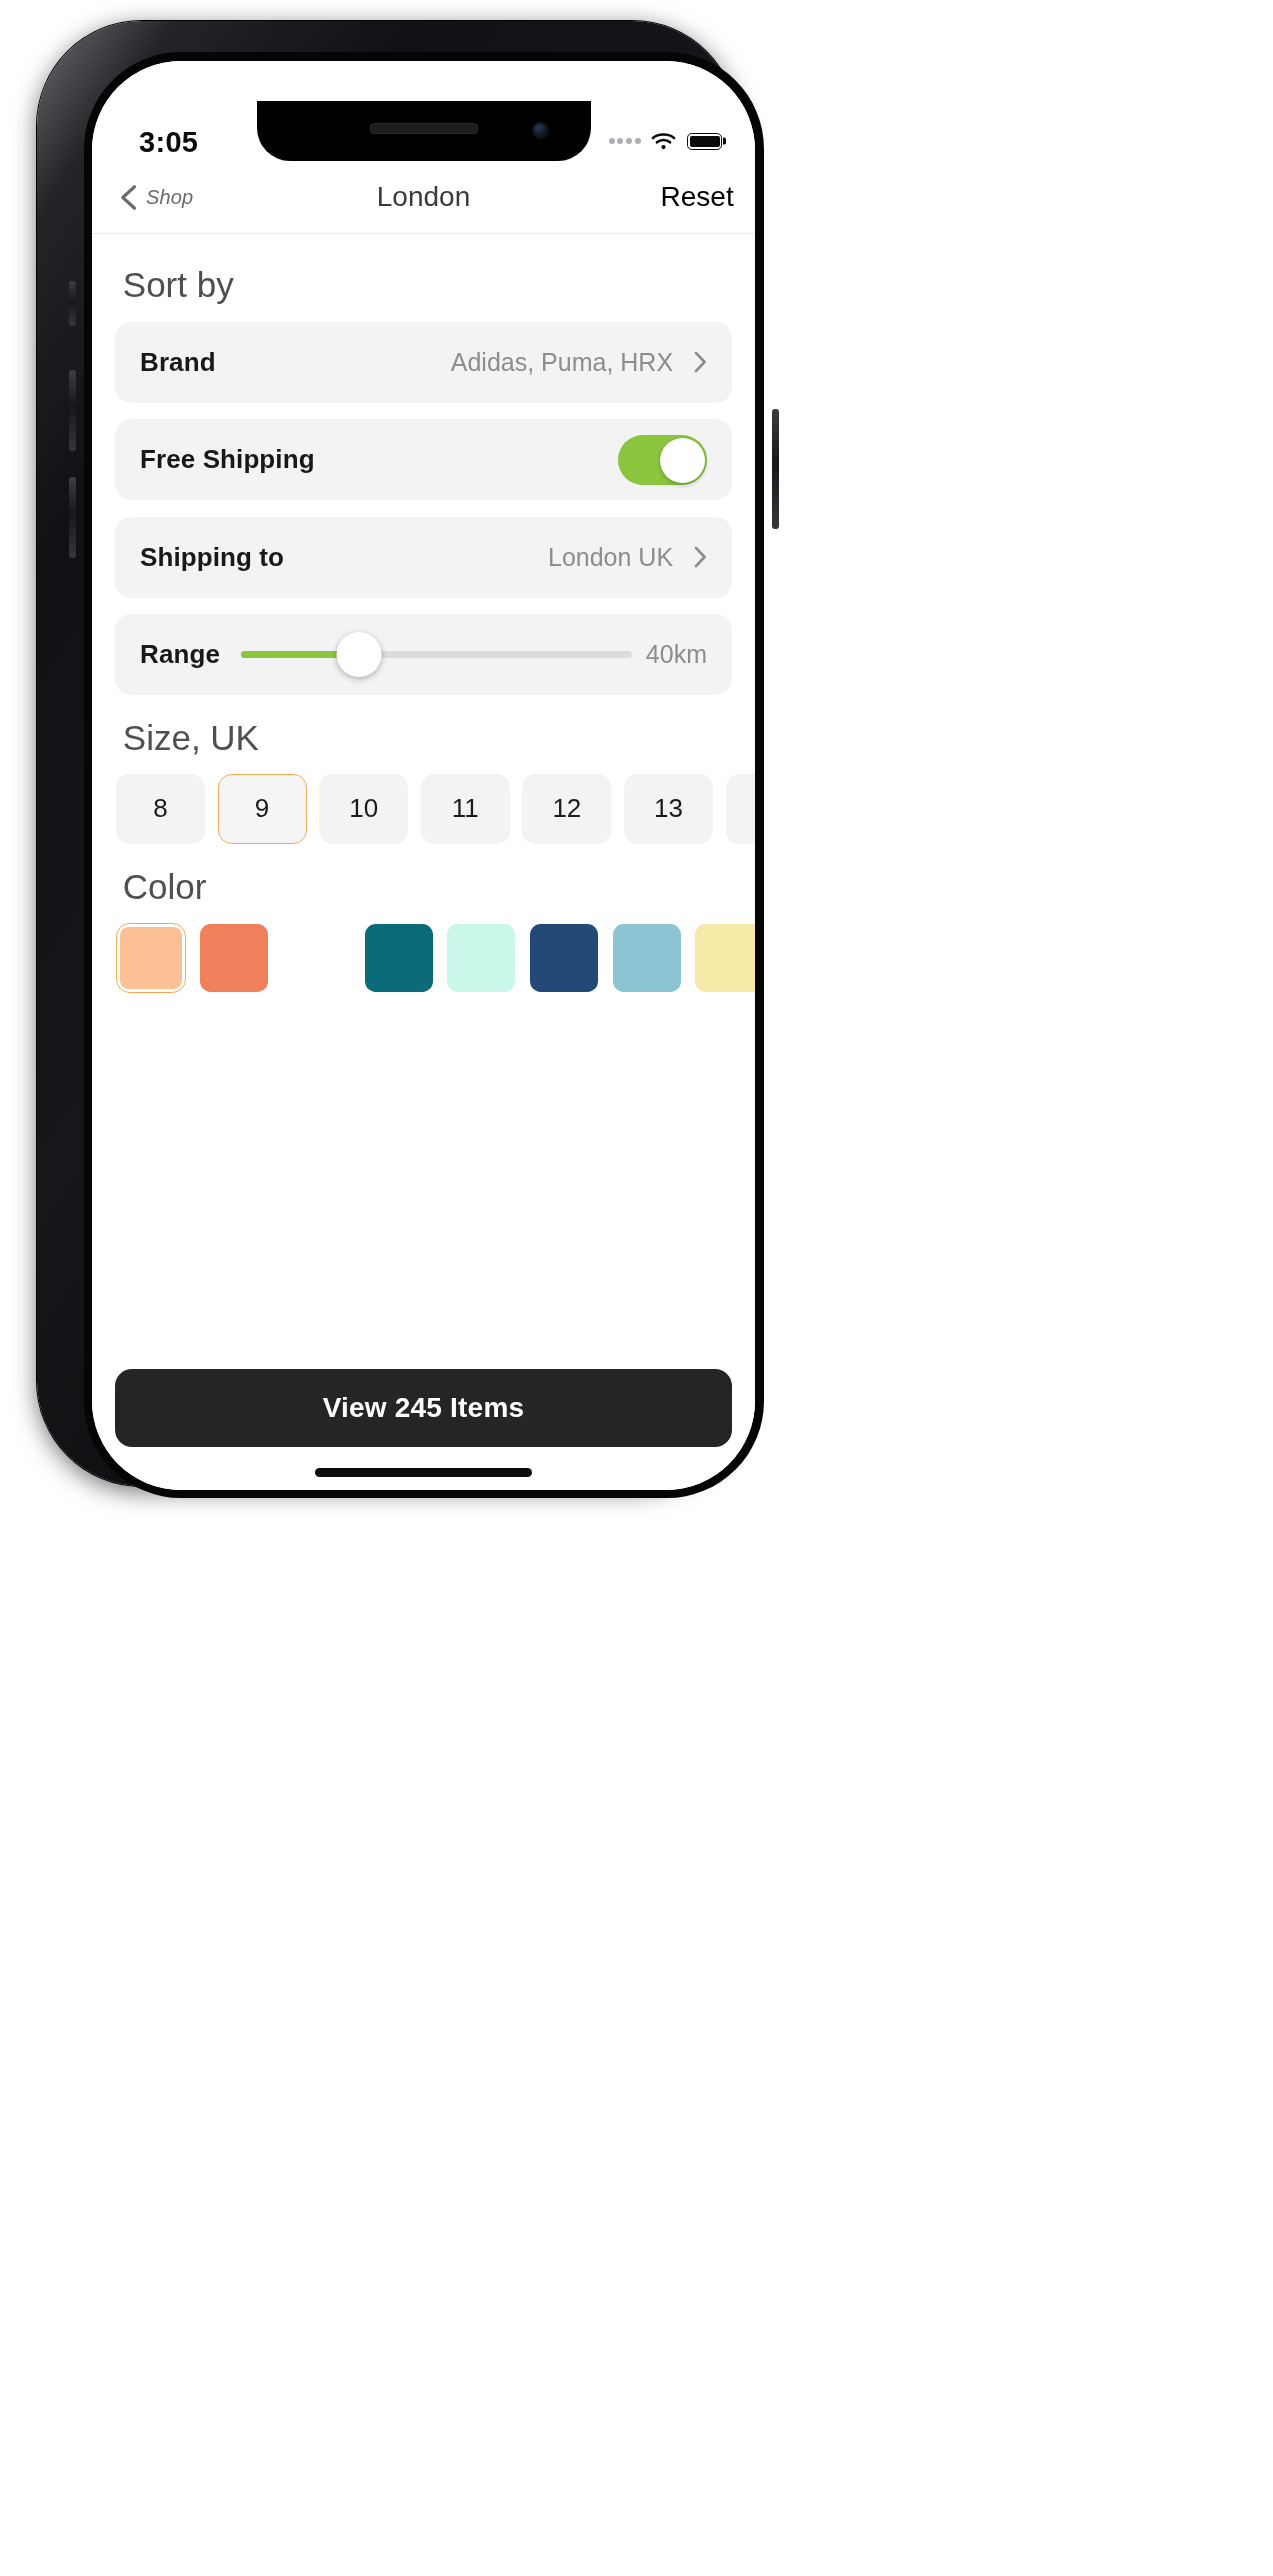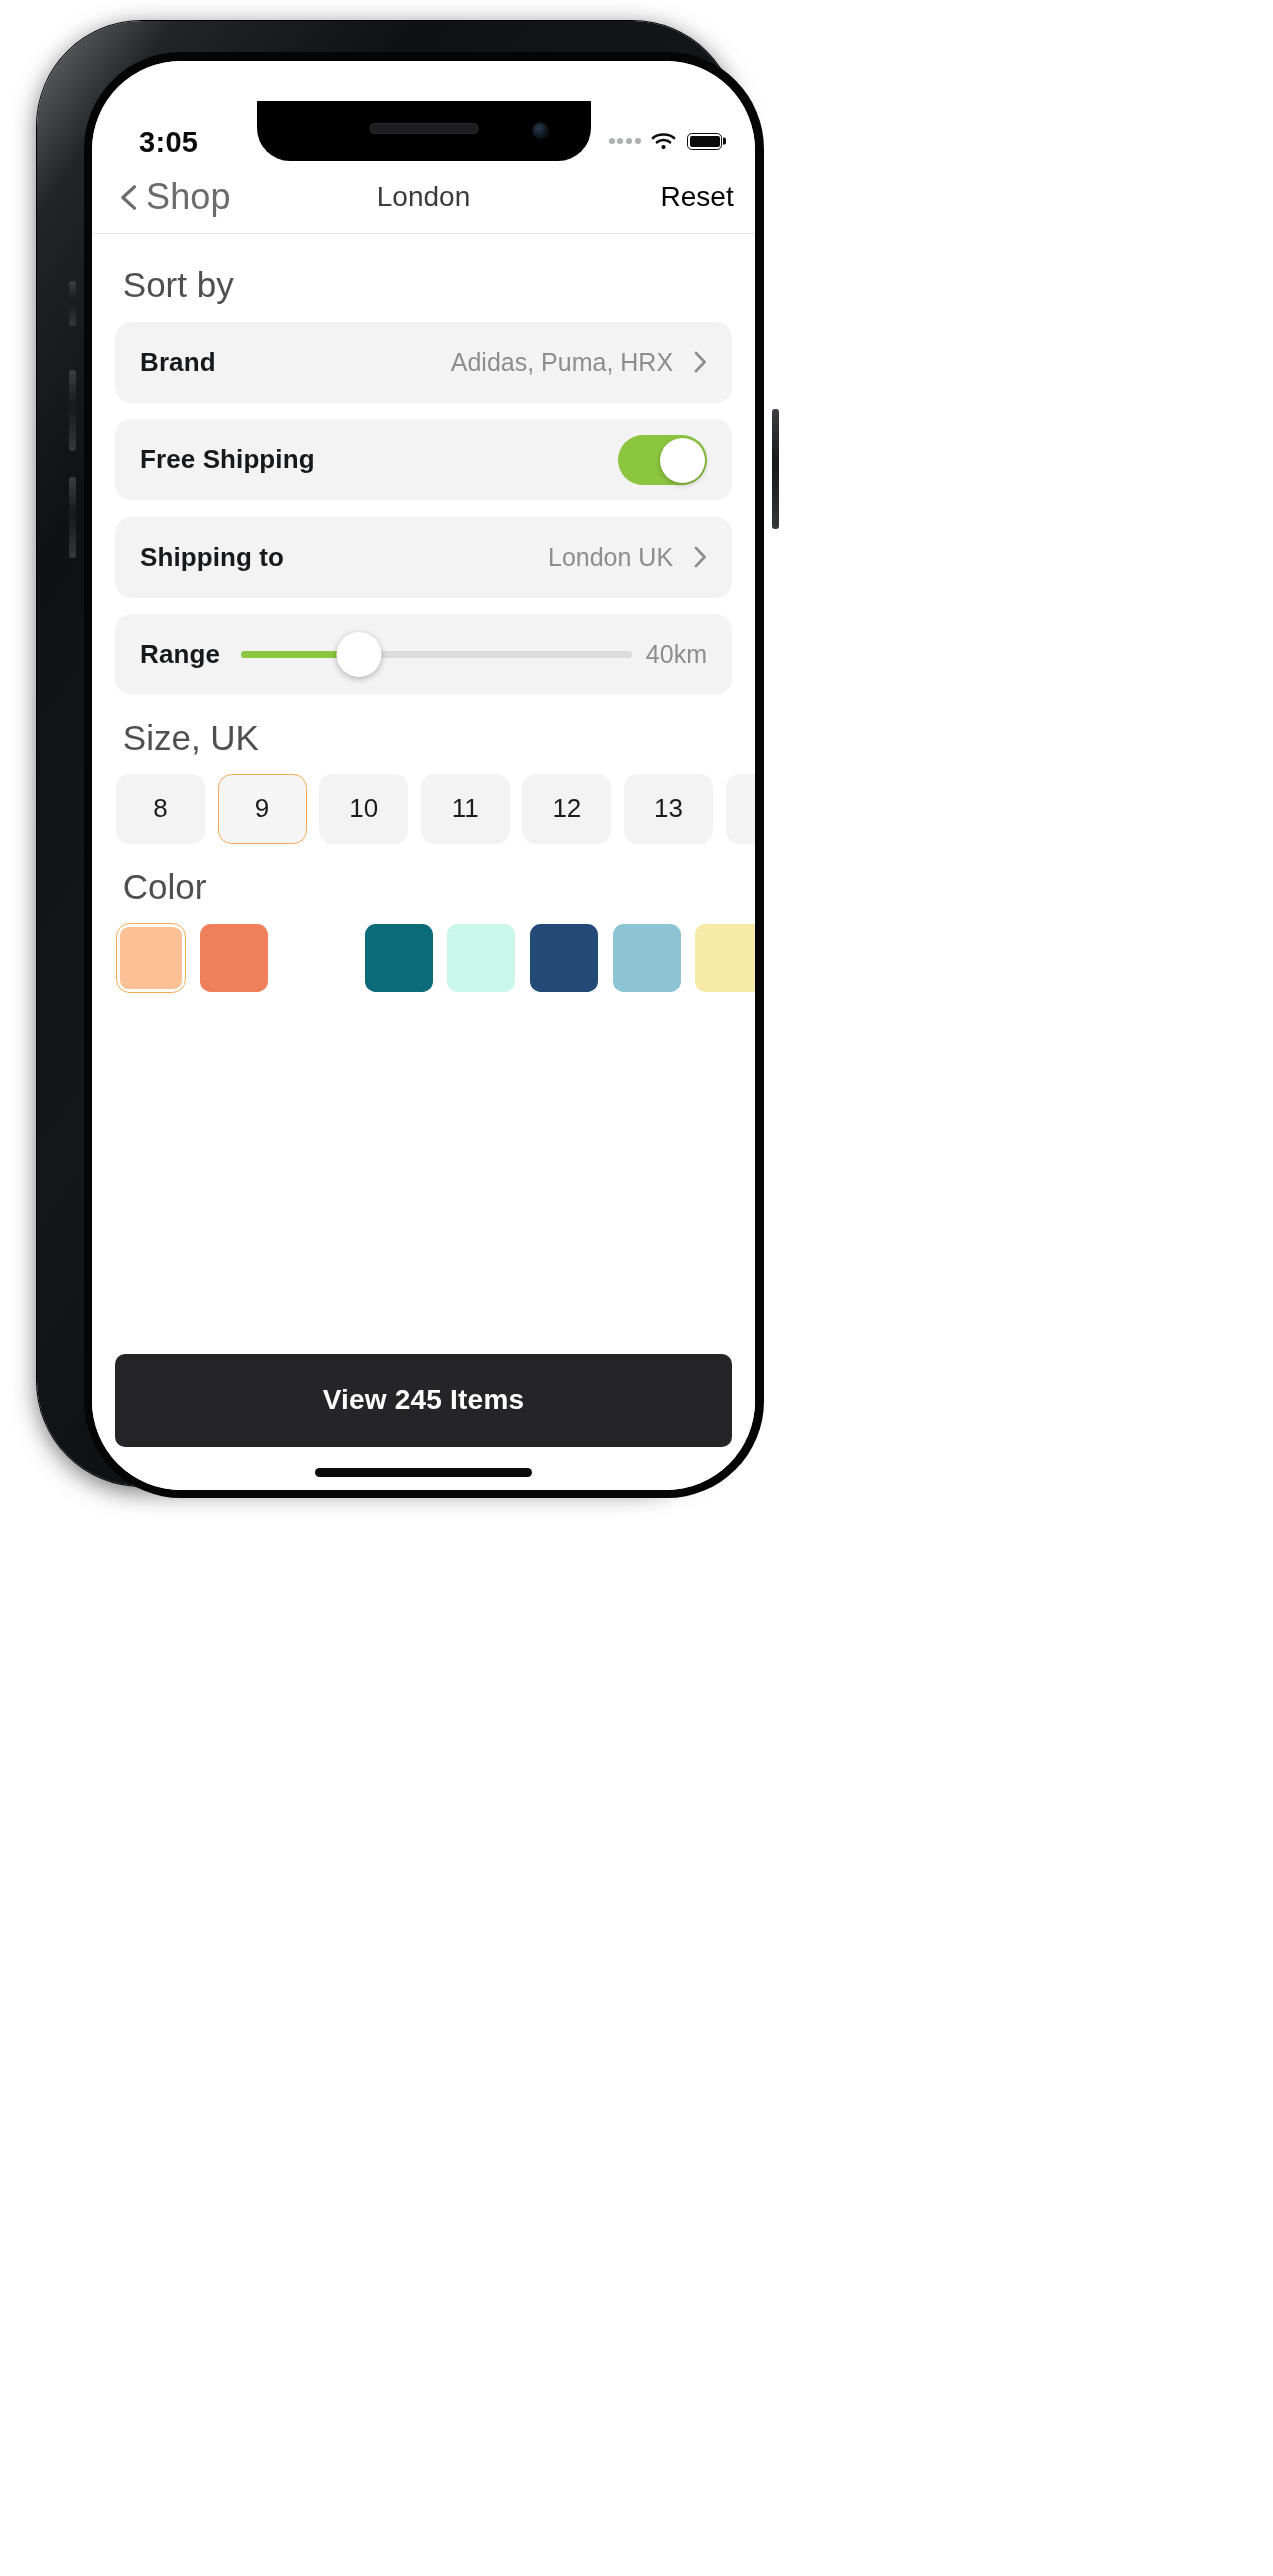--- a/index.html
+++ b/index.html
@@ -158,24 +158,25 @@
     border-bottom: 1px solid #e8e8e8;
     position: relative;
   }
   .nav-back {
     display: flex;
     align-items: center;
     gap: 7.8px;
   }
   .chev-left { width: 21.3px; height: 29px; display: block; }
   .nav-back-label {
-    font-size: 36px;
+    font-size: 20px;
     color: #6b6b6b;
     font-weight: 400;
     letter-spacing: 0.1px;
+    font-style: italic;
   }
   .nav-title {
     position: absolute;
     left: 0; right: 0;
     text-align: center;
     font-size: 28px;
     font-weight: 500;
     color: #3b3b3b;
     pointer-events: none;
   }
@@ -337,22 +338,22 @@
   }
   .swatch.selected .fill { border-radius: 8.7px; }
 
   
   .cta-wrap {
     padding: 0 23px 0;
     flex: 0 0 auto;
     margin-bottom: 21.3px;
   }
   .cta {
-    height: 93px;
-    border-radius: 10px;
+    height: 78px;
+    border-radius: 17px;
     background: #252527;
     color: #ffffff;
     font-size: 28px;
     font-weight: 700;
     display: flex;
     align-items: center;
     justify-content: center;
     letter-spacing: 0.2px;
   }
 

